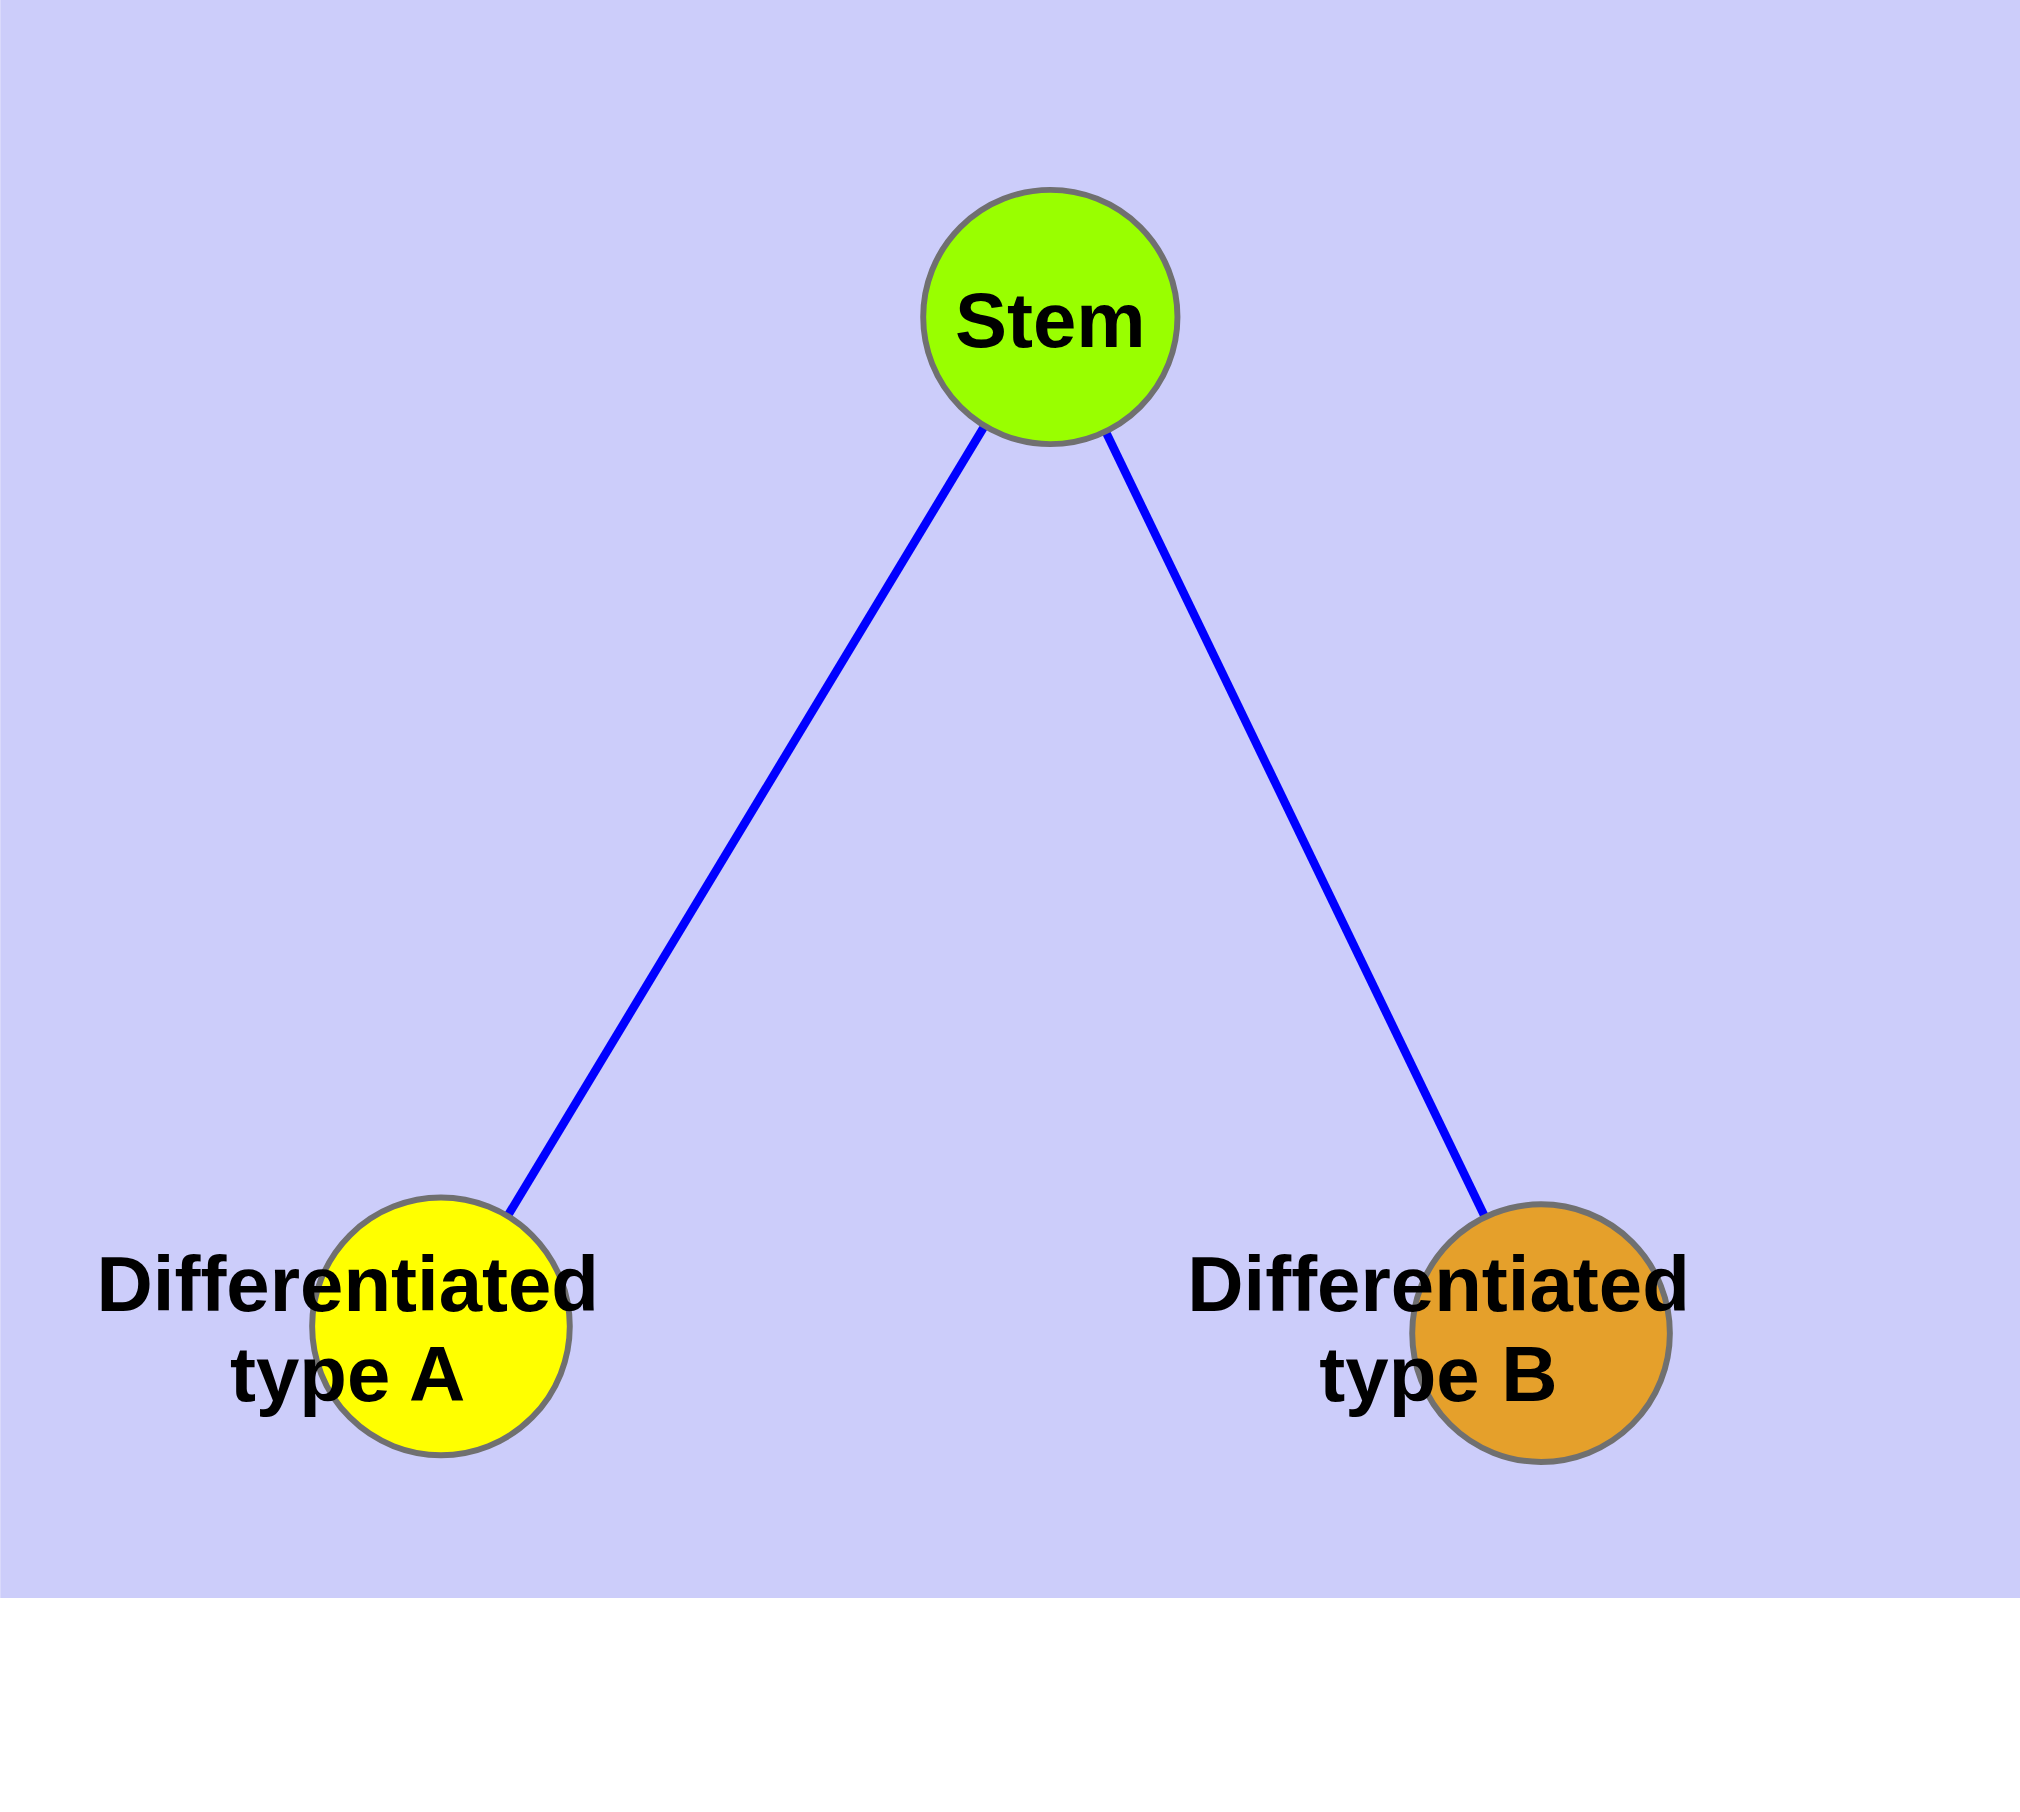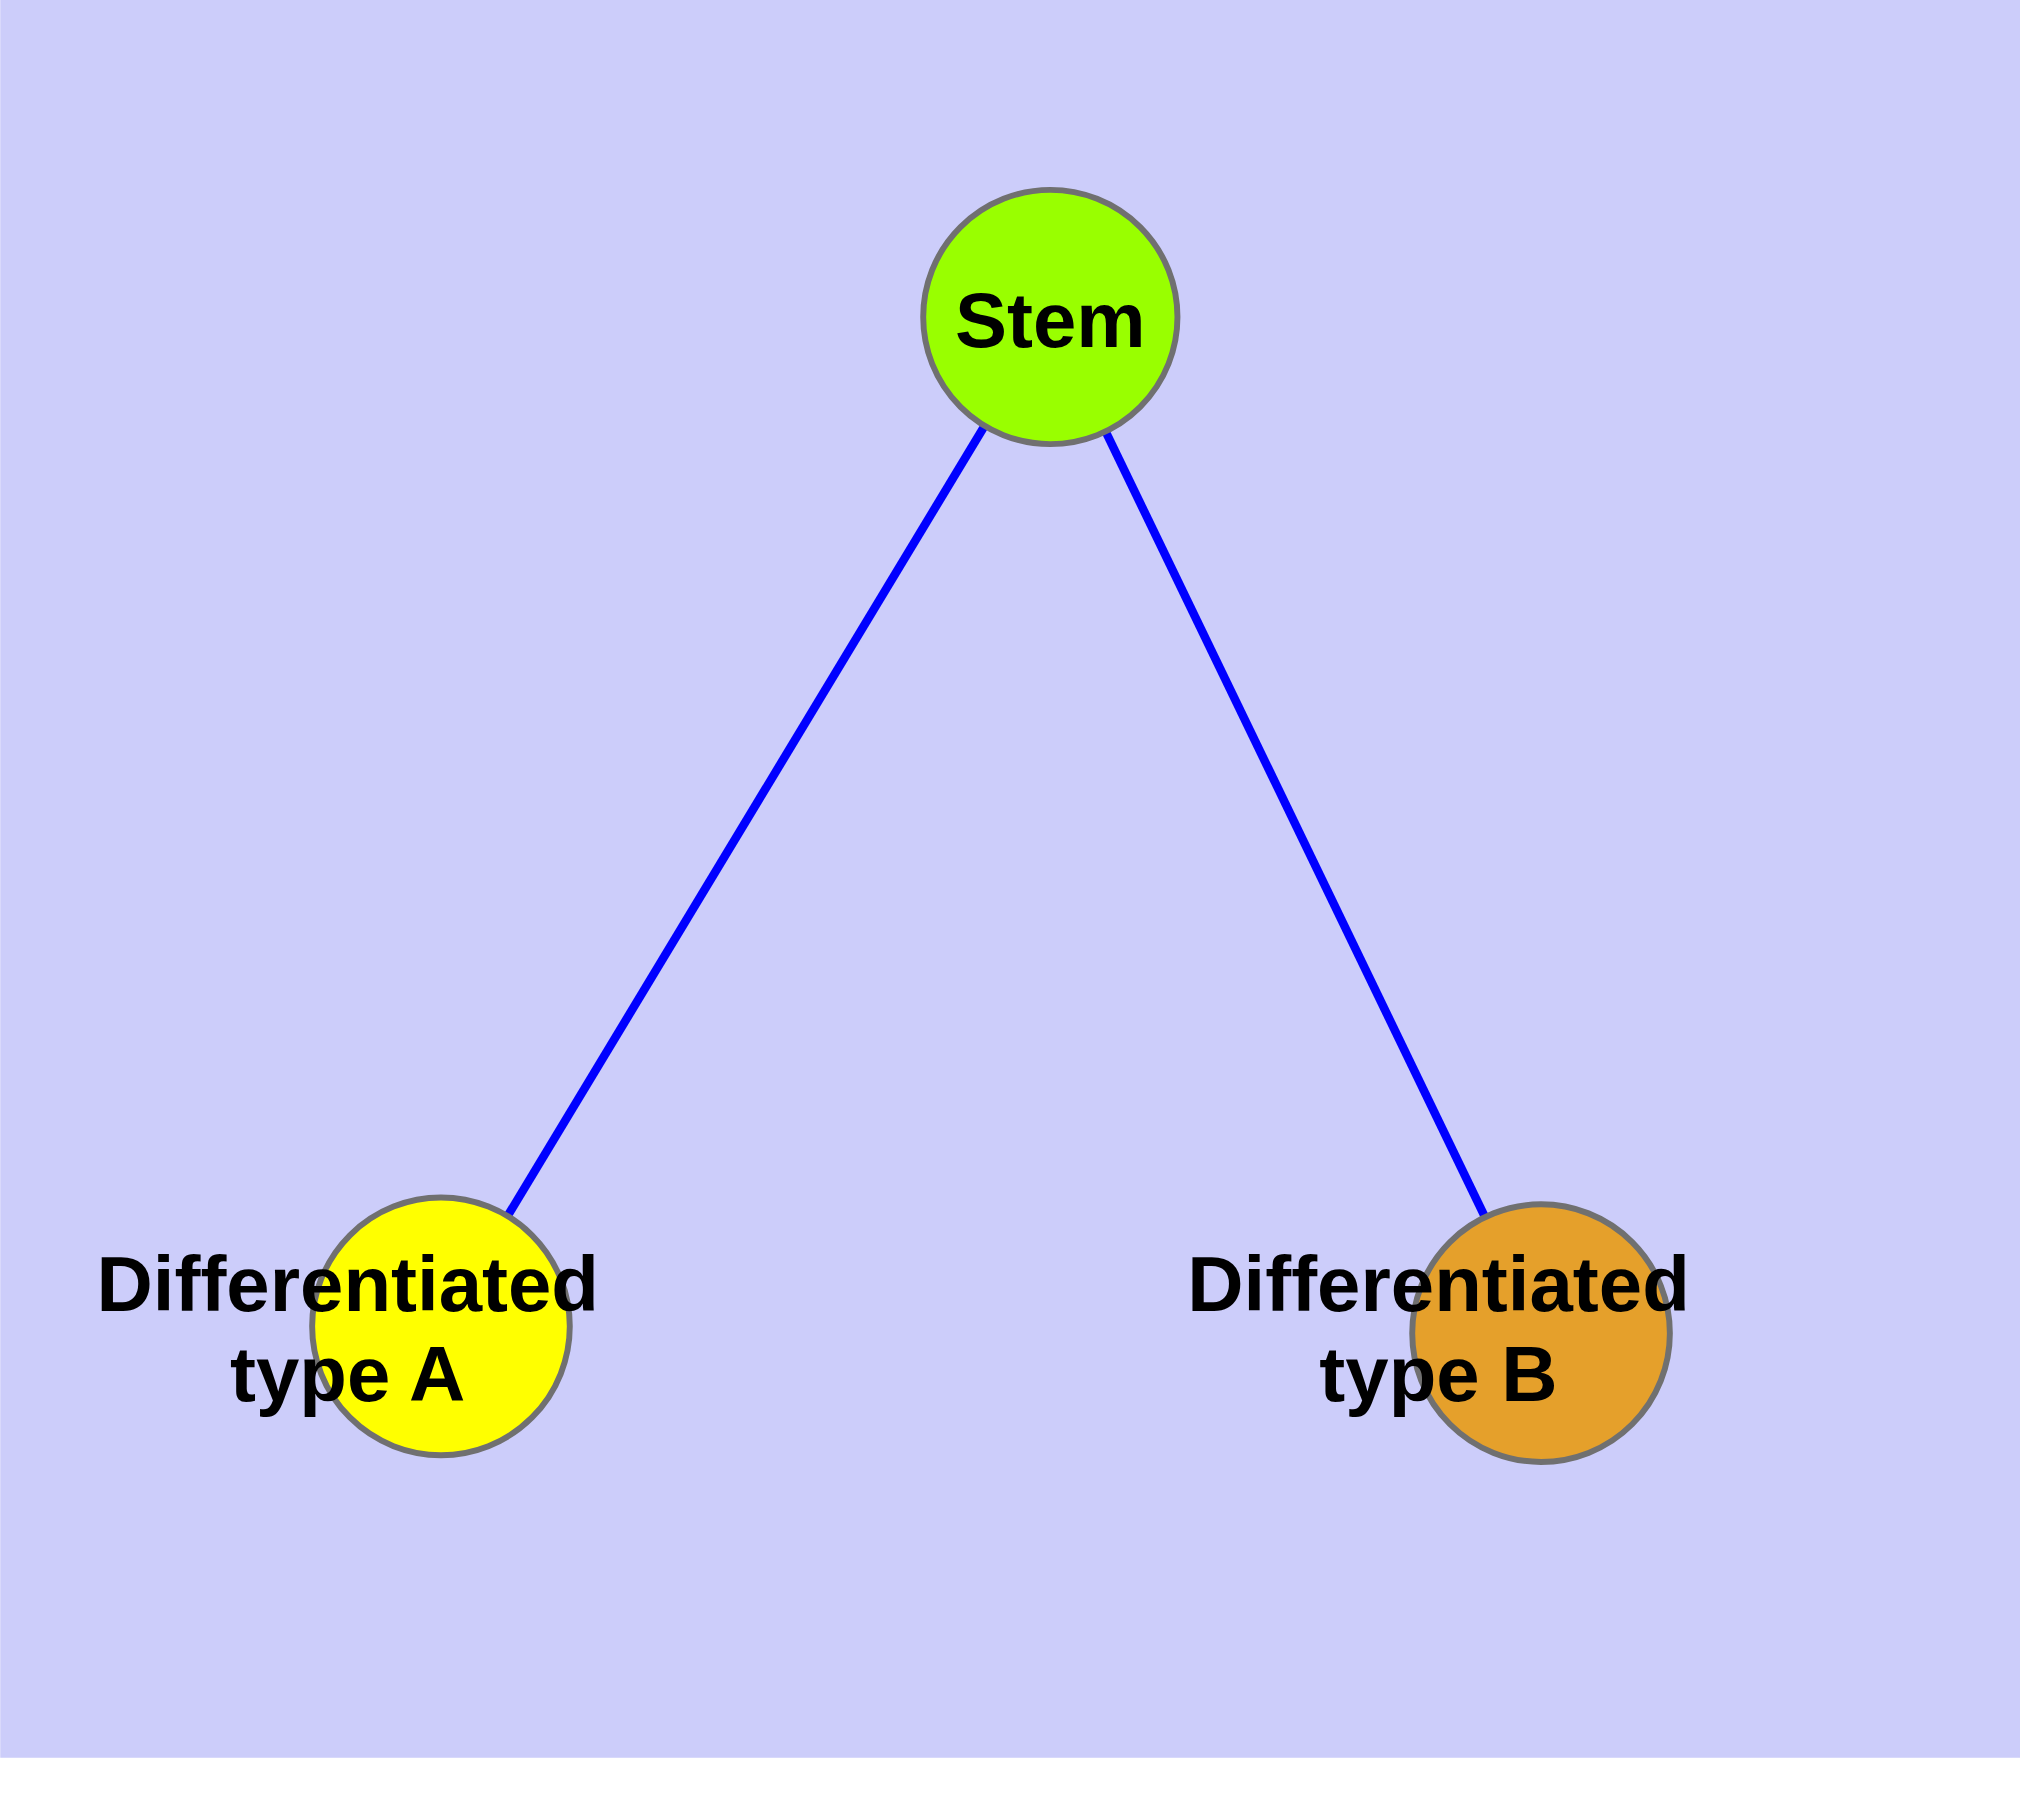--- a/index.html
+++ b/index.html
@@ -35,21 +35,21 @@
   }
   text {
     font-family: "Liberation Sans", sans-serif;
     font-weight: bold;
     fill: #000000;
   }
 </style>
 </head>
 <body>
 
-<div id="stage" style="width: 2021px; height: 1812px; background: rgb(255, 255, 255);">
+<div id="stage" style="width: 2021px; height: 1598px; background: rgb(255, 255, 255);">
 
   <div id="canvas-bg" style="background: rgb(255, 255, 255);"></div>
 
   <svg id="graph-svg" viewBox="0 0 2384 2138" xmlns="http://www.w3.org/2000/svg" style="width: 2021px; height: 1812px;">
 
     <rect id="bg-rect" x="0" y="0" width="2384" height="2074" fill="#cccdfa"></rect>
 
     <g id="edges-group">
         <line x1="1239" y1="374" x2="520" y2="1565" stroke="#0000ff" stroke-width="10" stroke-linecap="butt" class="edge-line"></line>
         <line x1="1239" y1="374" x2="1818" y2="1573" stroke="#0000ff" stroke-width="10" stroke-linecap="butt" class="edge-line"></line>

